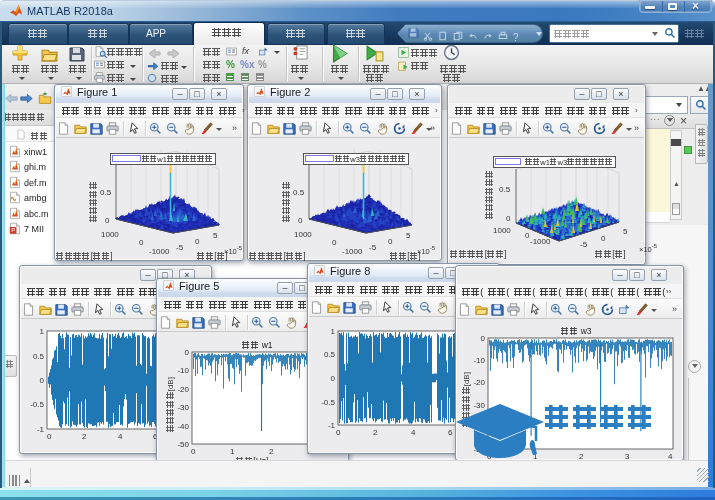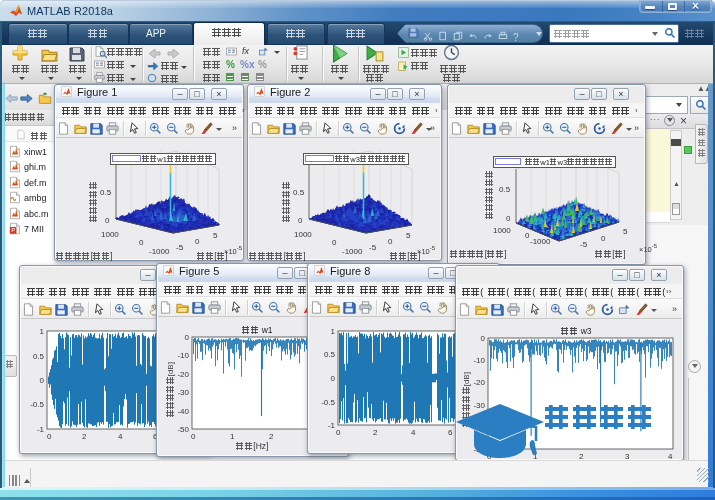--- a/index.html
+++ b/index.html
@@ -731,21 +731,21 @@
         <div class="abs" style="left:0px;top:32px;width:23px;text-align:right;font-size:8px;color:#333">0.5</div>
         <div class="abs" style="left:0px;top:56px;width:23px;text-align:right;font-size:8px;color:#333">0</div>
         <div class="abs" style="left:0px;top:80px;width:23px;text-align:right;font-size:8px;color:#333">-0.5</div>
         <div class="abs" style="left:0px;top:105px;width:23px;text-align:right;font-size:8px;color:#333">-1</div>
         <div class="abs" style="left:26px;top:112px;font-size:8px;color:#333">0</div>
         <div class="abs" style="left:61px;top:112px;font-size:8px;color:#333">2</div>
         <div class="abs" style="left:97px;top:112px;font-size:8px;color:#333">4</div>
         <div class="abs" style="left:132px;top:112px;font-size:8px;color:#333">6</div>
       </div>
     </div>
-<div class="figwin" style="left:156px;top:263px;width:193px;height:194px">
+<div class="figwin" style="left:156px;top:278px;width:193px;height:194px">
       <div class="ftit">
         <svg style="flex:none" width="11" height="11" viewBox="0 0 16 16">
           <rect x="0.5" y="0.5" width="15" height="15" rx="2" fill="#f8f8f8" stroke="#b8b8b8"></rect>
           <path d="M3 12l3-4 2 2 3-7 3 9-3-1.5-2 3-2-2.5z" fill="#d84e1e"></path>
         </svg>
         <b>Figure 5</b>
       </div>
       <div class="fbtns" style="left:119px">
         <div class="fbtn" style="margin-left:1px">
           <div style="position:absolute;left:0;right:0;top:0;text-align:center;font-size:9px;color:#333;line-height:11px">–</div>

